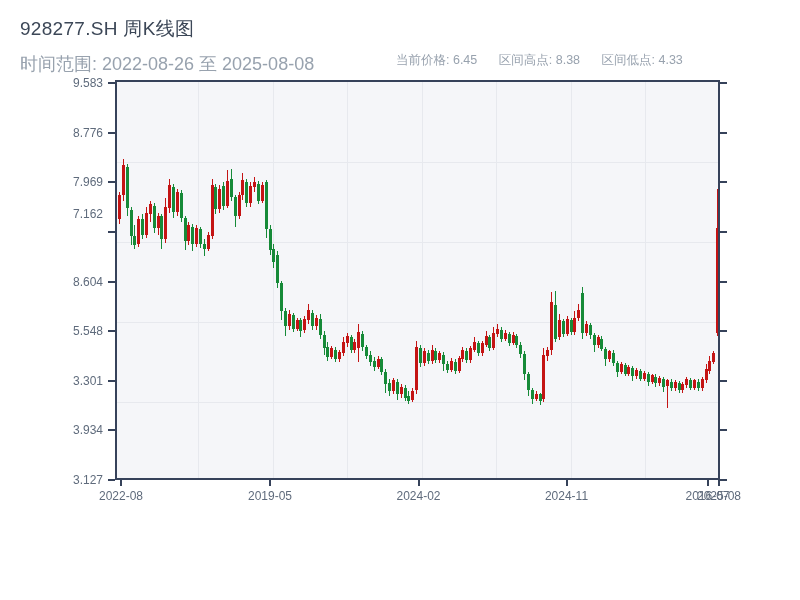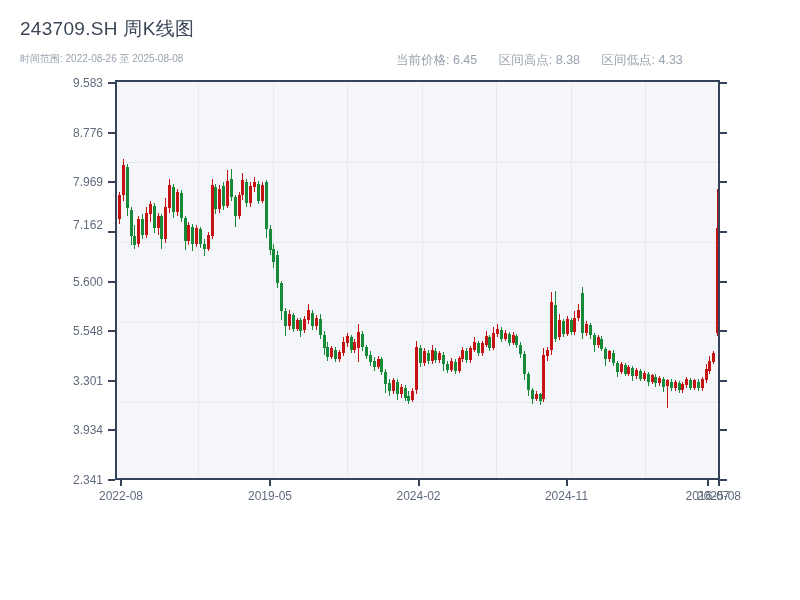--- a/index.html
+++ b/index.html
@@ -1,36 +1,36 @@
 <!DOCTYPE html>
 <html><head>
 <meta charset="utf-8">
 <style>
   html,body{margin:0;padding:0;background:#ffffff;}
   body{width:800px;height:600px;position:relative;font-family:"Liberation Sans","DejaVu Sans",sans-serif;overflow:hidden;}
   .page-title{position:absolute;left:20px;top:16px;font-size:19px;font-weight:500;color:#3c4757;letter-spacing:.3px;}
-  .sub-row{position:absolute;left:20px;top:52px;font-size:10px;color:#98a2ae;}
+  .sub-row{position:absolute;left:20px;top:52px;font-size:18px;color:#98a2ae;}
   .stats-row{position:absolute;left:396px;top:52px;font-size:12.5px;color:#98a2ae;white-space:nowrap;}
   .stats-row span{margin-right:18px;}
   .plot{position:absolute;left:115px;top:80px;width:605px;height:400px;background:#f5f6f9;border:2px solid #36425a;box-sizing:border-box;}
   .plot-inner{position:absolute;left:0;top:0;right:0;bottom:0;overflow:hidden;}
   .hgrid{position:absolute;left:0;width:100%;height:1px;background:#e7e9ee;}
   .vgrid{position:absolute;top:0;height:100%;width:1px;background:#e7e9ee;}
   .candle{position:absolute;}
   .wick{position:absolute;width:1px;}
   .body{position:absolute;width:3px;}
   .ytick{position:absolute;width:7px;height:2px;background:#36425a;}
   .xtick{position:absolute;width:2px;height:6px;background:#36425a;}
   .ylab{position:absolute;width:60px;text-align:right;font-size:12px;color:#5f6b7c;transform:translateY(-7px);}
   .xlab{position:absolute;font-size:12px;color:#5f6b7c;transform:translateX(-50%);white-space:nowrap;}
 </style>
 </head>
 <body>
 
-<div class="page-title">243709.SH 周K线图</div>
+<div class="page-title">928277.SH 周K线图</div>
 
 <div class="sub-row">时间范围: 2022-08-26 至 2025-08-08</div>
 
 <div class="stats-row">
   <span>当前价格: 6.45</span>
   <span>区间高点: 8.38</span>
   <span>区间低点: 4.33</span>
 </div>
 
 <div class="plot" id="plot">
@@ -678,36 +678,36 @@
     <div class="ytick" style="left: 720px; top: 82.0131px;"></div>
     <div class="ylab" style="left: 43px; top: 83.0131px;">9.583</div>
     <div class="ytick" style="left: 108px; top: 131.636px;"></div>
     <div class="ytick" style="left: 720px; top: 131.636px;"></div>
     <div class="ylab" style="left: 43px; top: 132.636px;">8.776</div>
     <div class="ytick" style="left: 108px; top: 181.26px;"></div>
     <div class="ytick" style="left: 720px; top: 181.26px;"></div>
     <div class="ylab" style="left: 43px; top: 182.26px;">7.969</div>
     <div class="ytick" style="left: 108px; top: 230.883px;"></div>
     <div class="ytick" style="left: 720px; top: 230.883px;"></div>
-    <div class="ylab" style="left: 43px; top: 225px;">7.162</div>
+    <div class="ylab" style="left: 43px; top: 214px;">7.162</div>
     <div class="ytick" style="left: 108px; top: 280.507px;"></div>
     <div class="ytick" style="left: 720px; top: 280.507px;"></div>
-    <div class="ylab" style="left: 43px; top: 281.507px;">5.600</div>
+    <div class="ylab" style="left: 43px; top: 281.507px;">8.604</div>
     <div class="ytick" style="left: 108px; top: 330.13px;"></div>
     <div class="ytick" style="left: 720px; top: 330.13px;"></div>
     <div class="ylab" style="left: 43px; top: 331.13px;">5.548</div>
     <div class="ytick" style="left: 108px; top: 379.753px;"></div>
     <div class="ytick" style="left: 720px; top: 379.753px;"></div>
     <div class="ylab" style="left: 43px; top: 380.753px;">3.301</div>
     <div class="ytick" style="left: 108px; top: 429.377px;"></div>
     <div class="ytick" style="left: 720px; top: 429.377px;"></div>
     <div class="ylab" style="left: 43px; top: 430.377px;">3.934</div>
     <div class="ytick" style="left: 108px; top: 479px;"></div>
     <div class="ytick" style="left: 720px; top: 479px;"></div>
-    <div class="ylab" style="left: 43px; top: 480px;">2.341</div>
+    <div class="ylab" style="left: 43px; top: 480px;">3.127</div>
     <div class="xtick" style="left: 120px; top: 480px;"></div>
     <div class="xlab" style="left: 121px; top: 489px;">2022-08</div>
     <div class="xtick" style="left: 269px; top: 480px;"></div>
     <div class="xlab" style="left: 270px; top: 489px;">2019-05</div>
     <div class="xtick" style="left: 417.5px; top: 480px;"></div>
     <div class="xlab" style="left: 418.5px; top: 489px;">2024-02</div>
     <div class="xtick" style="left: 565.5px; top: 480px;"></div>
     <div class="xlab" style="left: 566.5px; top: 489px;">2024-11</div>
     <div class="xtick" style="left: 706.5px; top: 480px;"></div>
     <div class="xlab" style="left: 707.5px; top: 489px;">2016-07</div>

